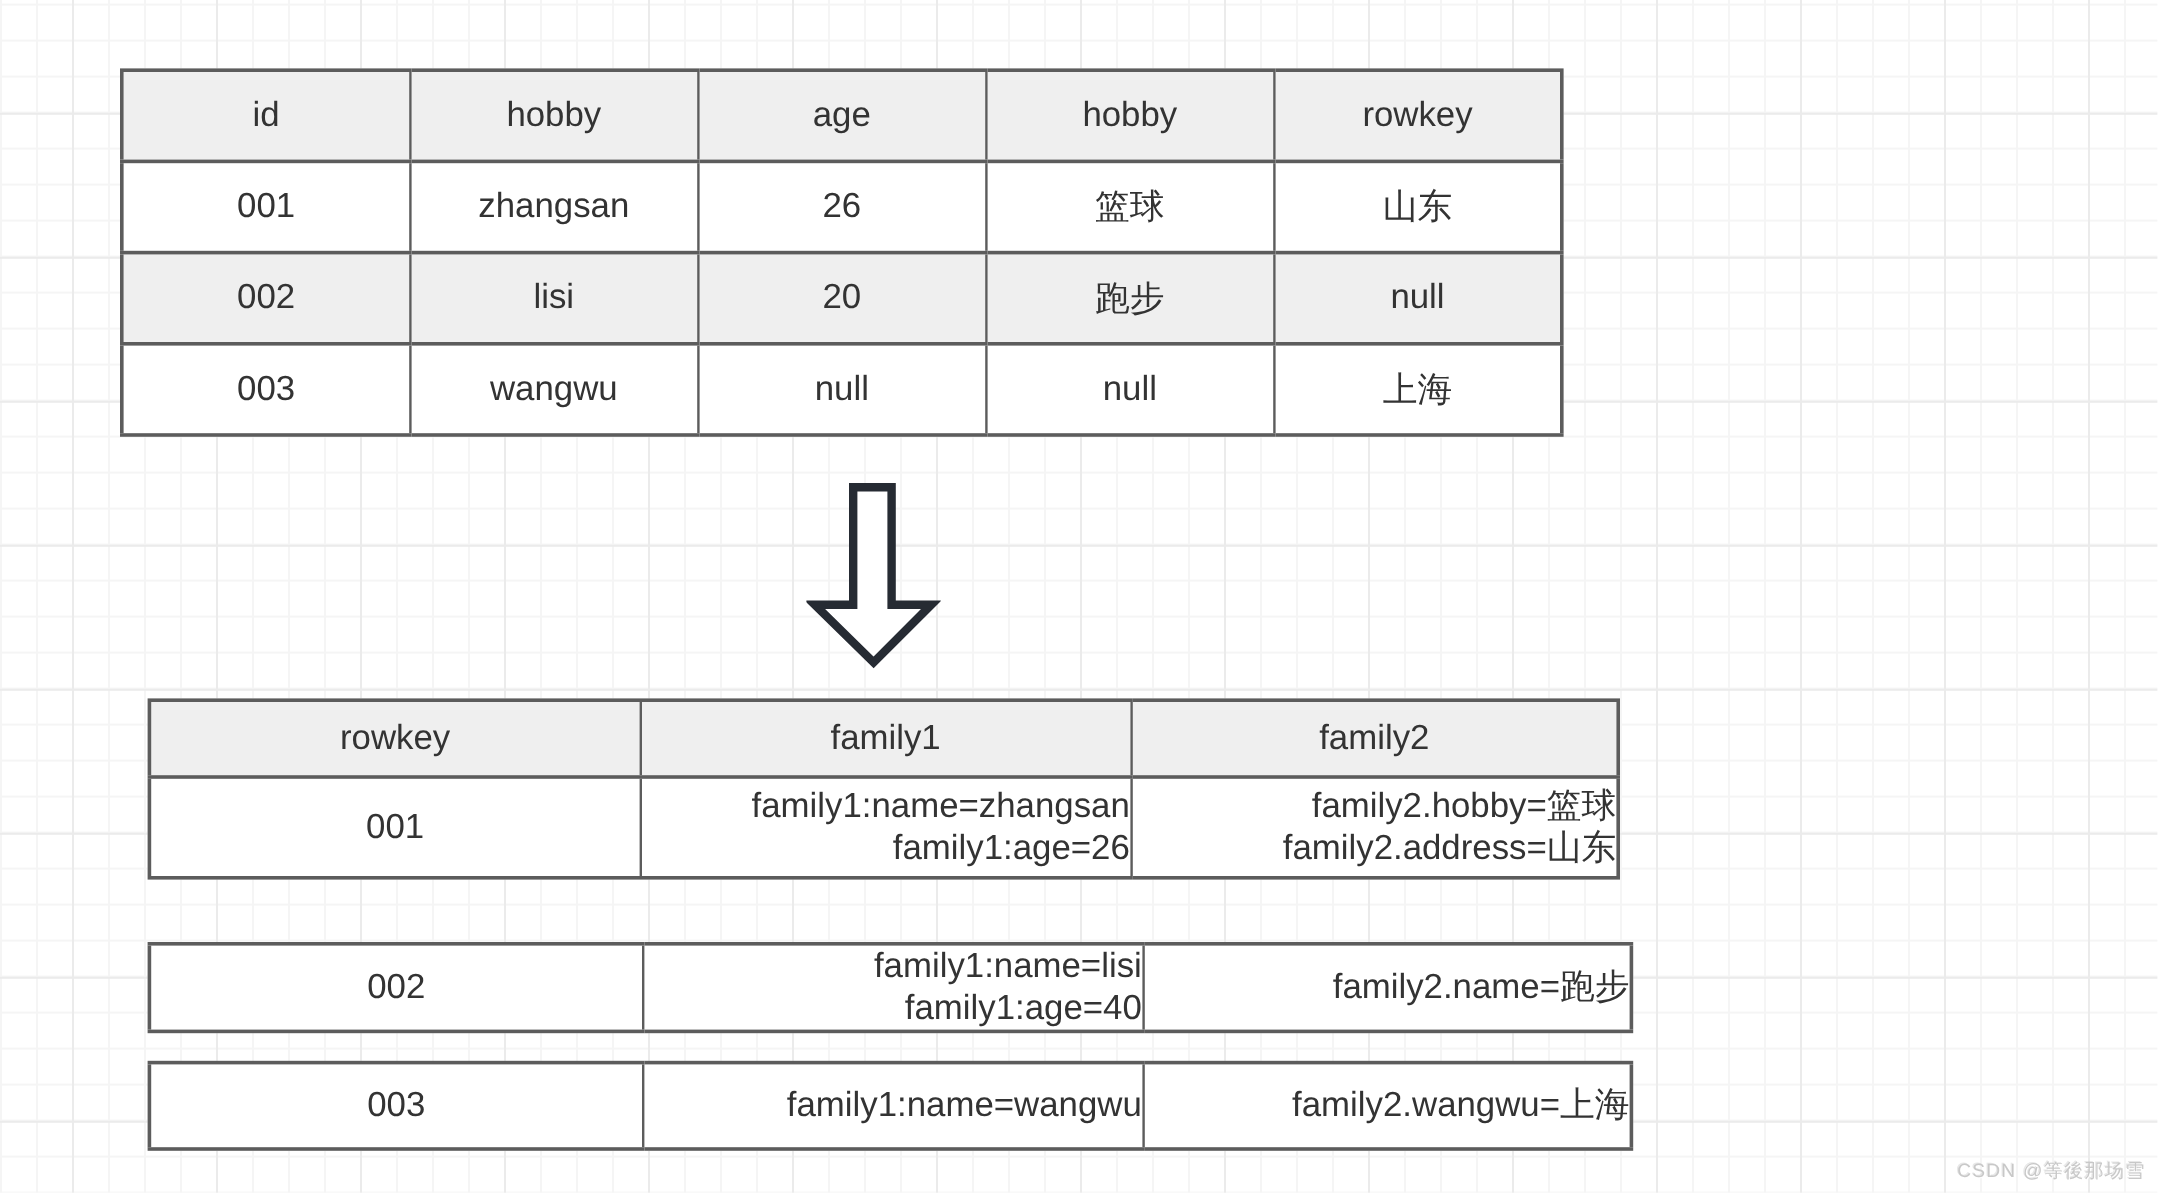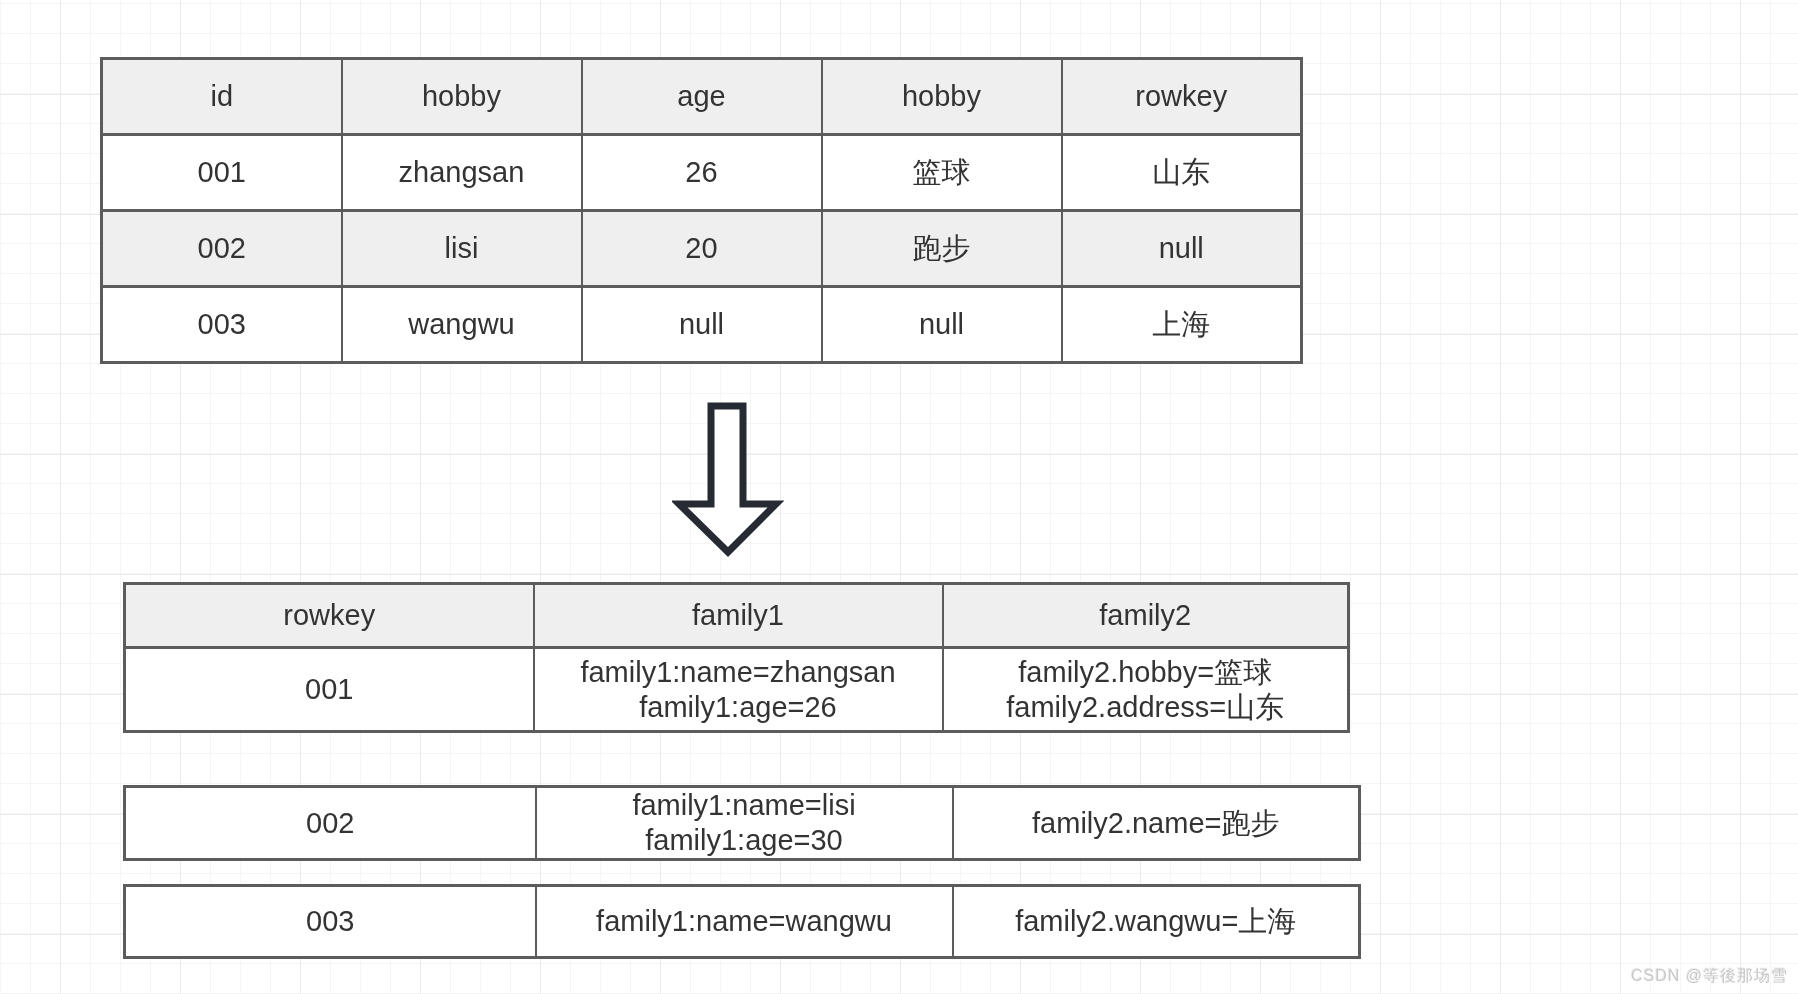--- a/index.html
+++ b/index.html
@@ -35,21 +35,21 @@
     border: 2px solid #5c5c5c;
     border-top-width: 3px;
     border-bottom-width: 3px;
     text-align: center;
     vertical-align: middle;
     font-size: 29px;
     padding: 0;
     overflow: hidden;
   }
   tr.hdr td, tr.alt td { background: #efefef; }
-  .ln { display: block; line-height: 35px; }
+  .ln { display: block; line-height: 35px; text-align: right; }
 
   .tbl-source { left: 100px; top: 57px; width: 1200px; }
   .tbl-source tr { height: 76px; }
 
   .arrow-box { position: absolute; left: 672px; top: 400px; width: 112px; height: 160px; }
 
   .tbl-hbase-1 { left: 123px; top: 582px; width: 1224px; }
   .tbl-hbase-1 tr.hdr { height: 64px; }
   .tbl-hbase-1 tr.data { height: 84px; }
 
@@ -149,21 +149,21 @@
     <colgroup>
       <col style="width:411px">
         <col style="width:417px">
         <col style="width:407px">
     </colgroup>
     <tbody>
       <tr>
         <td>002</td>
         <td>
           <span class="ln">family1:name=lisi</span>
-          <span class="ln">family1:age=30</span>
+          <span class="ln">family1:age=40</span>
         </td>
         <td>
           <span class="ln">family2.name=跑步</span>
         </td>
       </tr>
     </tbody>
   </table>
 
   <table class="tbl tbl-hbase-3">
     <colgroup>

